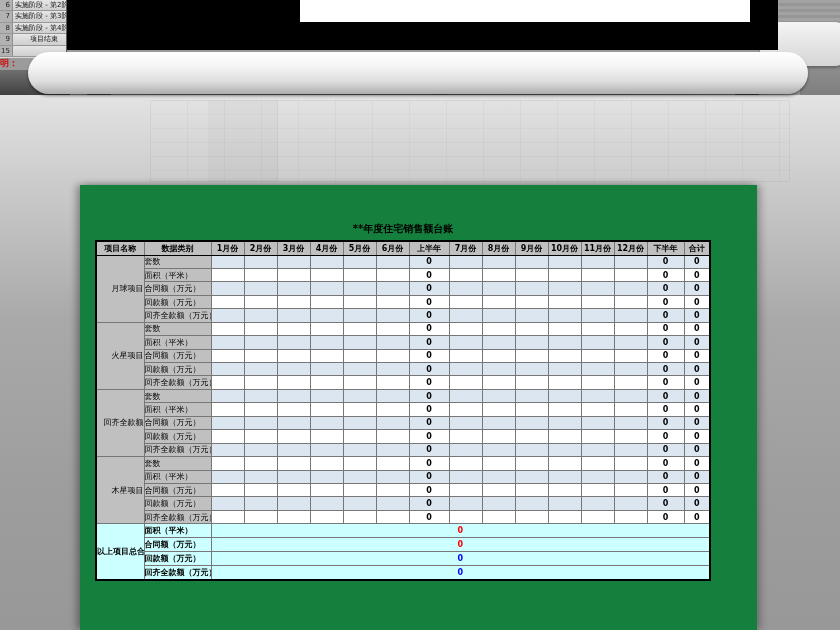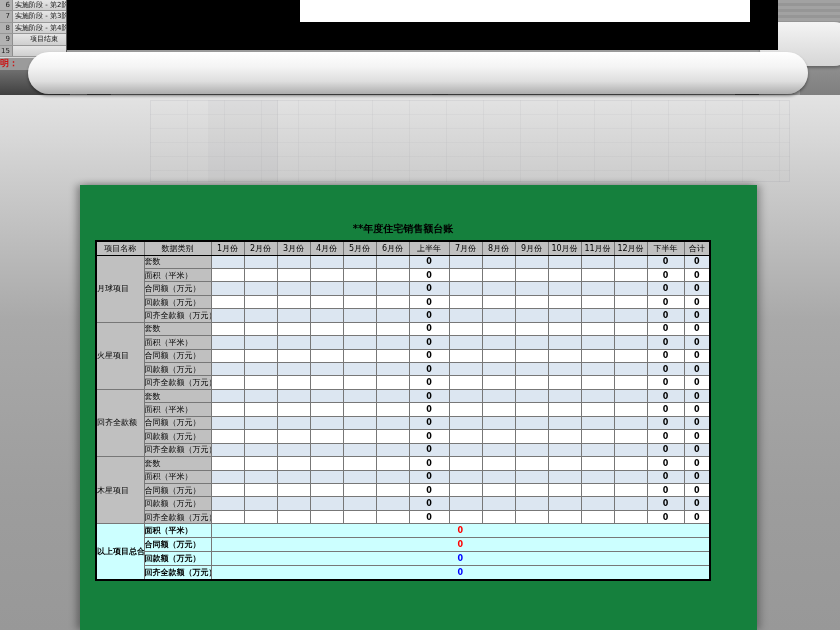--- a/index.html
+++ b/index.html
@@ -58,24 +58,24 @@
   
   .page{position:absolute;left:80px;top:185px;width:677px;height:445px;background:#15803d;
     box-shadow:-4px 0 7px rgba(0,0,0,.30),4px 0 7px rgba(0,0,0,.25);z-index:20;}
   .report-title{position:absolute;left:15px;top:37px;width:616px;text-align:center;
     font-size:10px;font-weight:bold;color:#000;}
 
   table.report{position:absolute;left:15px;top:55px;width:616px;border-collapse:collapse;
     table-layout:fixed;border:2px solid #000;}
   table.report th,table.report td{border:1px solid #777;padding:0;font-size:8px;
     line-height:9px;overflow:hidden;white-space:nowrap;color:#000;}
-  tr.hdr th{height:14px;background:var(--header_bg);font-weight:normal;}
+  tr.hdr th{height:14px;background:var(--header_bg);font-weight:bold;}
   tr.hdr th{border-bottom:1.5px solid #000;}
   tr.body-row{height:13.45px;}
-  td.proj{background:var(--header_bg);text-align:left;white-space:normal;line-height:10px;}
+  td.proj{background:var(--header_bg);text-align:right;white-space:normal;line-height:10px;}
   td.metric{background:var(--header_bg);text-align:left;padding-left:2px;}
   td.d{background:#fff;}
   tr.stripe td.d{background:var(--stripe_bg);}
   td.val{font-weight:bold;text-align:center;}
   tr.group-start td{border-top:1.5px solid #000;}
   tr.grand{height:14px;}
   tr.grand td{background:var(--grand_total_bg);font-weight:bold;}
   td.grand-label{text-align:center;white-space:normal;line-height:10px;}
   td.grand-metric{text-align:left;padding-left:2px;}
   td.grand-val{text-align:center;}

